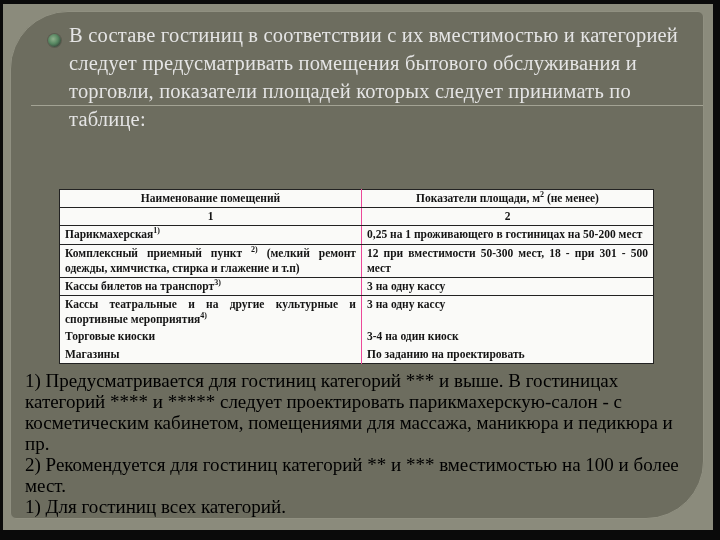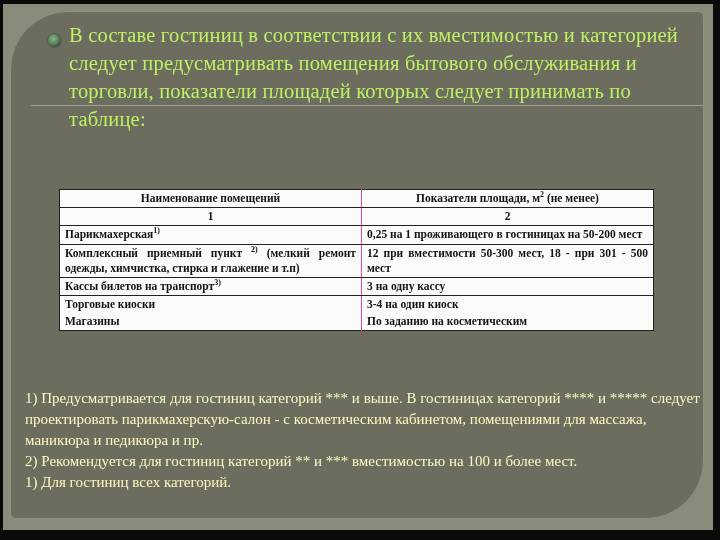--- a/index.html
+++ b/index.html
@@ -33,21 +33,21 @@
     left: 37px; top: 22px;
     width: 13px; height: 13px;
     border-radius: 50%;
     background: radial-gradient(circle at 40% 38%, #8fb08c 0%, #558560 45%, #36453a 78%, #77836f 100%);
     box-shadow: 0 0 0 1px #5c5c50;
   }
   .slide-title {
     position: absolute;
     left: 58px; top: 9px;
     width: 622px;
-    color: #bef264;
+    color: #e5e5e5;
     font-size: 20.5px;
     line-height: 28px;
     letter-spacing: 0.2px;
   }
   .title-divider {
     position: absolute;
     left: 20px; top: 93px;
     width: 672px; height: 1px;
     background: #a3a394;
   }
@@ -69,24 +69,24 @@
     font-weight: bold;
   }
   .norms-table .col2 { border-left: 1px solid #ec4899; }
   .norms-table table, .norms-table { border: 1px solid #222; }
   .norms-table tr.bordered td, .norms-table tr.bordered th { border-bottom: 1px solid #222; }
   .norms-table .center { text-align: center; vertical-align: middle; }
   .norms-table .jst { text-align: justify; }
   .norms-table sup { font-size: 8px; line-height: 0; }
   .footnotes {
     position: absolute;
-    left: 14px; top: 376px;
+    left: 14px; top: 358px;
     width: 676px;
-    color: #fef9c3;
-    font-size: 15px;
+    color: #000000;
+    font-size: 19px;
     line-height: 21px;
   }
   .footnote { margin: 0; }
 </style>
 </head>
 <body>
 
 <div class="slide">
   <div class="margin-panel"></div>
   <div class="inner-panel">
@@ -128,29 +128,35 @@
           <td class="jst col2">12 при вместимости 50-300 мест, 18 - при 301 - 500 мест</td>
         </tr>
 
         <tr class="bordered">
           <td>
             <span>Кассы билетов на транспорт</span><sup>3)</sup>
           </td>
           <td class="col2">3 на одну кассу</td>
         </tr>
 
+        <tr>
+          <td class="jst">
+            <span>Кассы театральные и на другие культурные и спортивные мероприятия</span><sup>4)</sup>
+          </td>
+          <td class="col2">3 на одну кассу</td>
+        </tr>
 
         <tr>
           <td>Торговые киоски</td>
           <td class="col2">3-4 на один киоск</td>
         </tr>
 
         <tr>
           <td>Магазины</td>
-          <td class="col2">По заданию на косметическим</td>
+          <td class="col2">По заданию на проектировать</td>
         </tr>
       </tbody>
     </table>
 
     <div class="footnotes">
       <p class="footnote">1) Предусматривается для гостиниц категорий *** и выше. В гостиницах категорий **** и ***** следует проектировать парикмахерскую-салон - с косметическим кабинетом, помещениями для массажа, маникюра и педикюра и пр.</p>
       <p class="footnote">2) Рекомендуется для гостиниц категорий ** и *** вместимостью на 100 и более мест.</p>
       <p class="footnote">1) Для гостиниц всех категорий.</p>
     </div>
 

